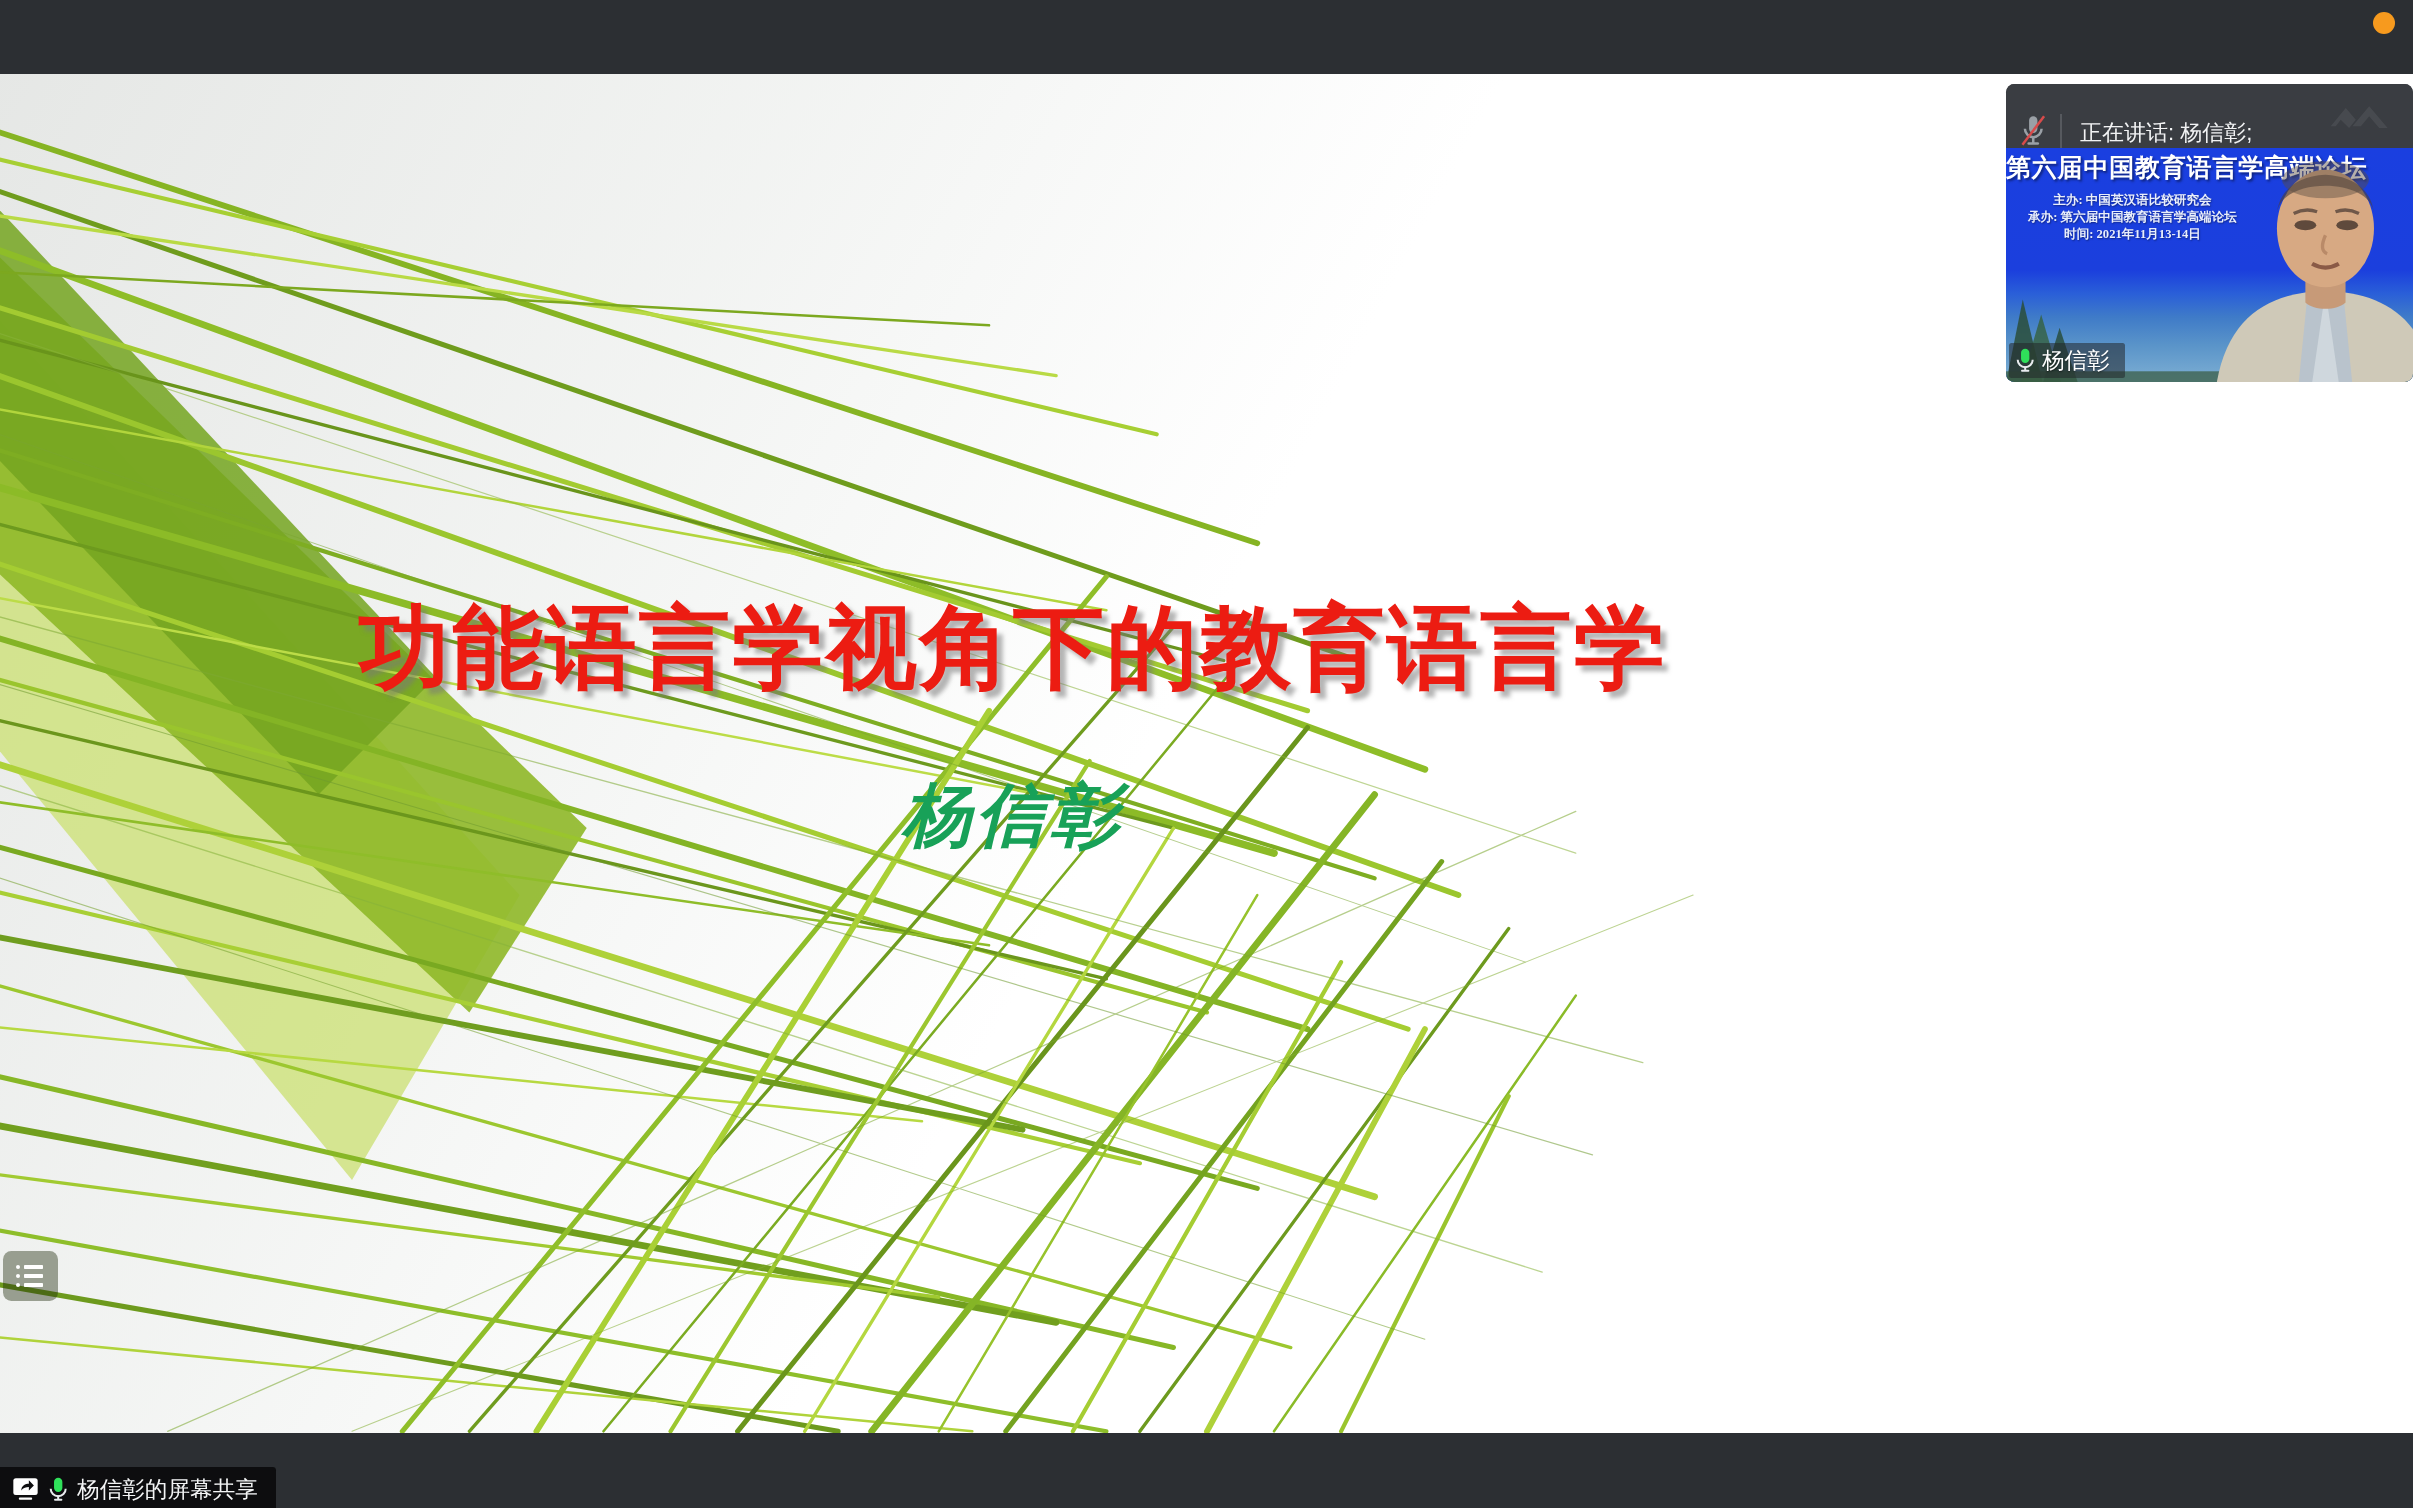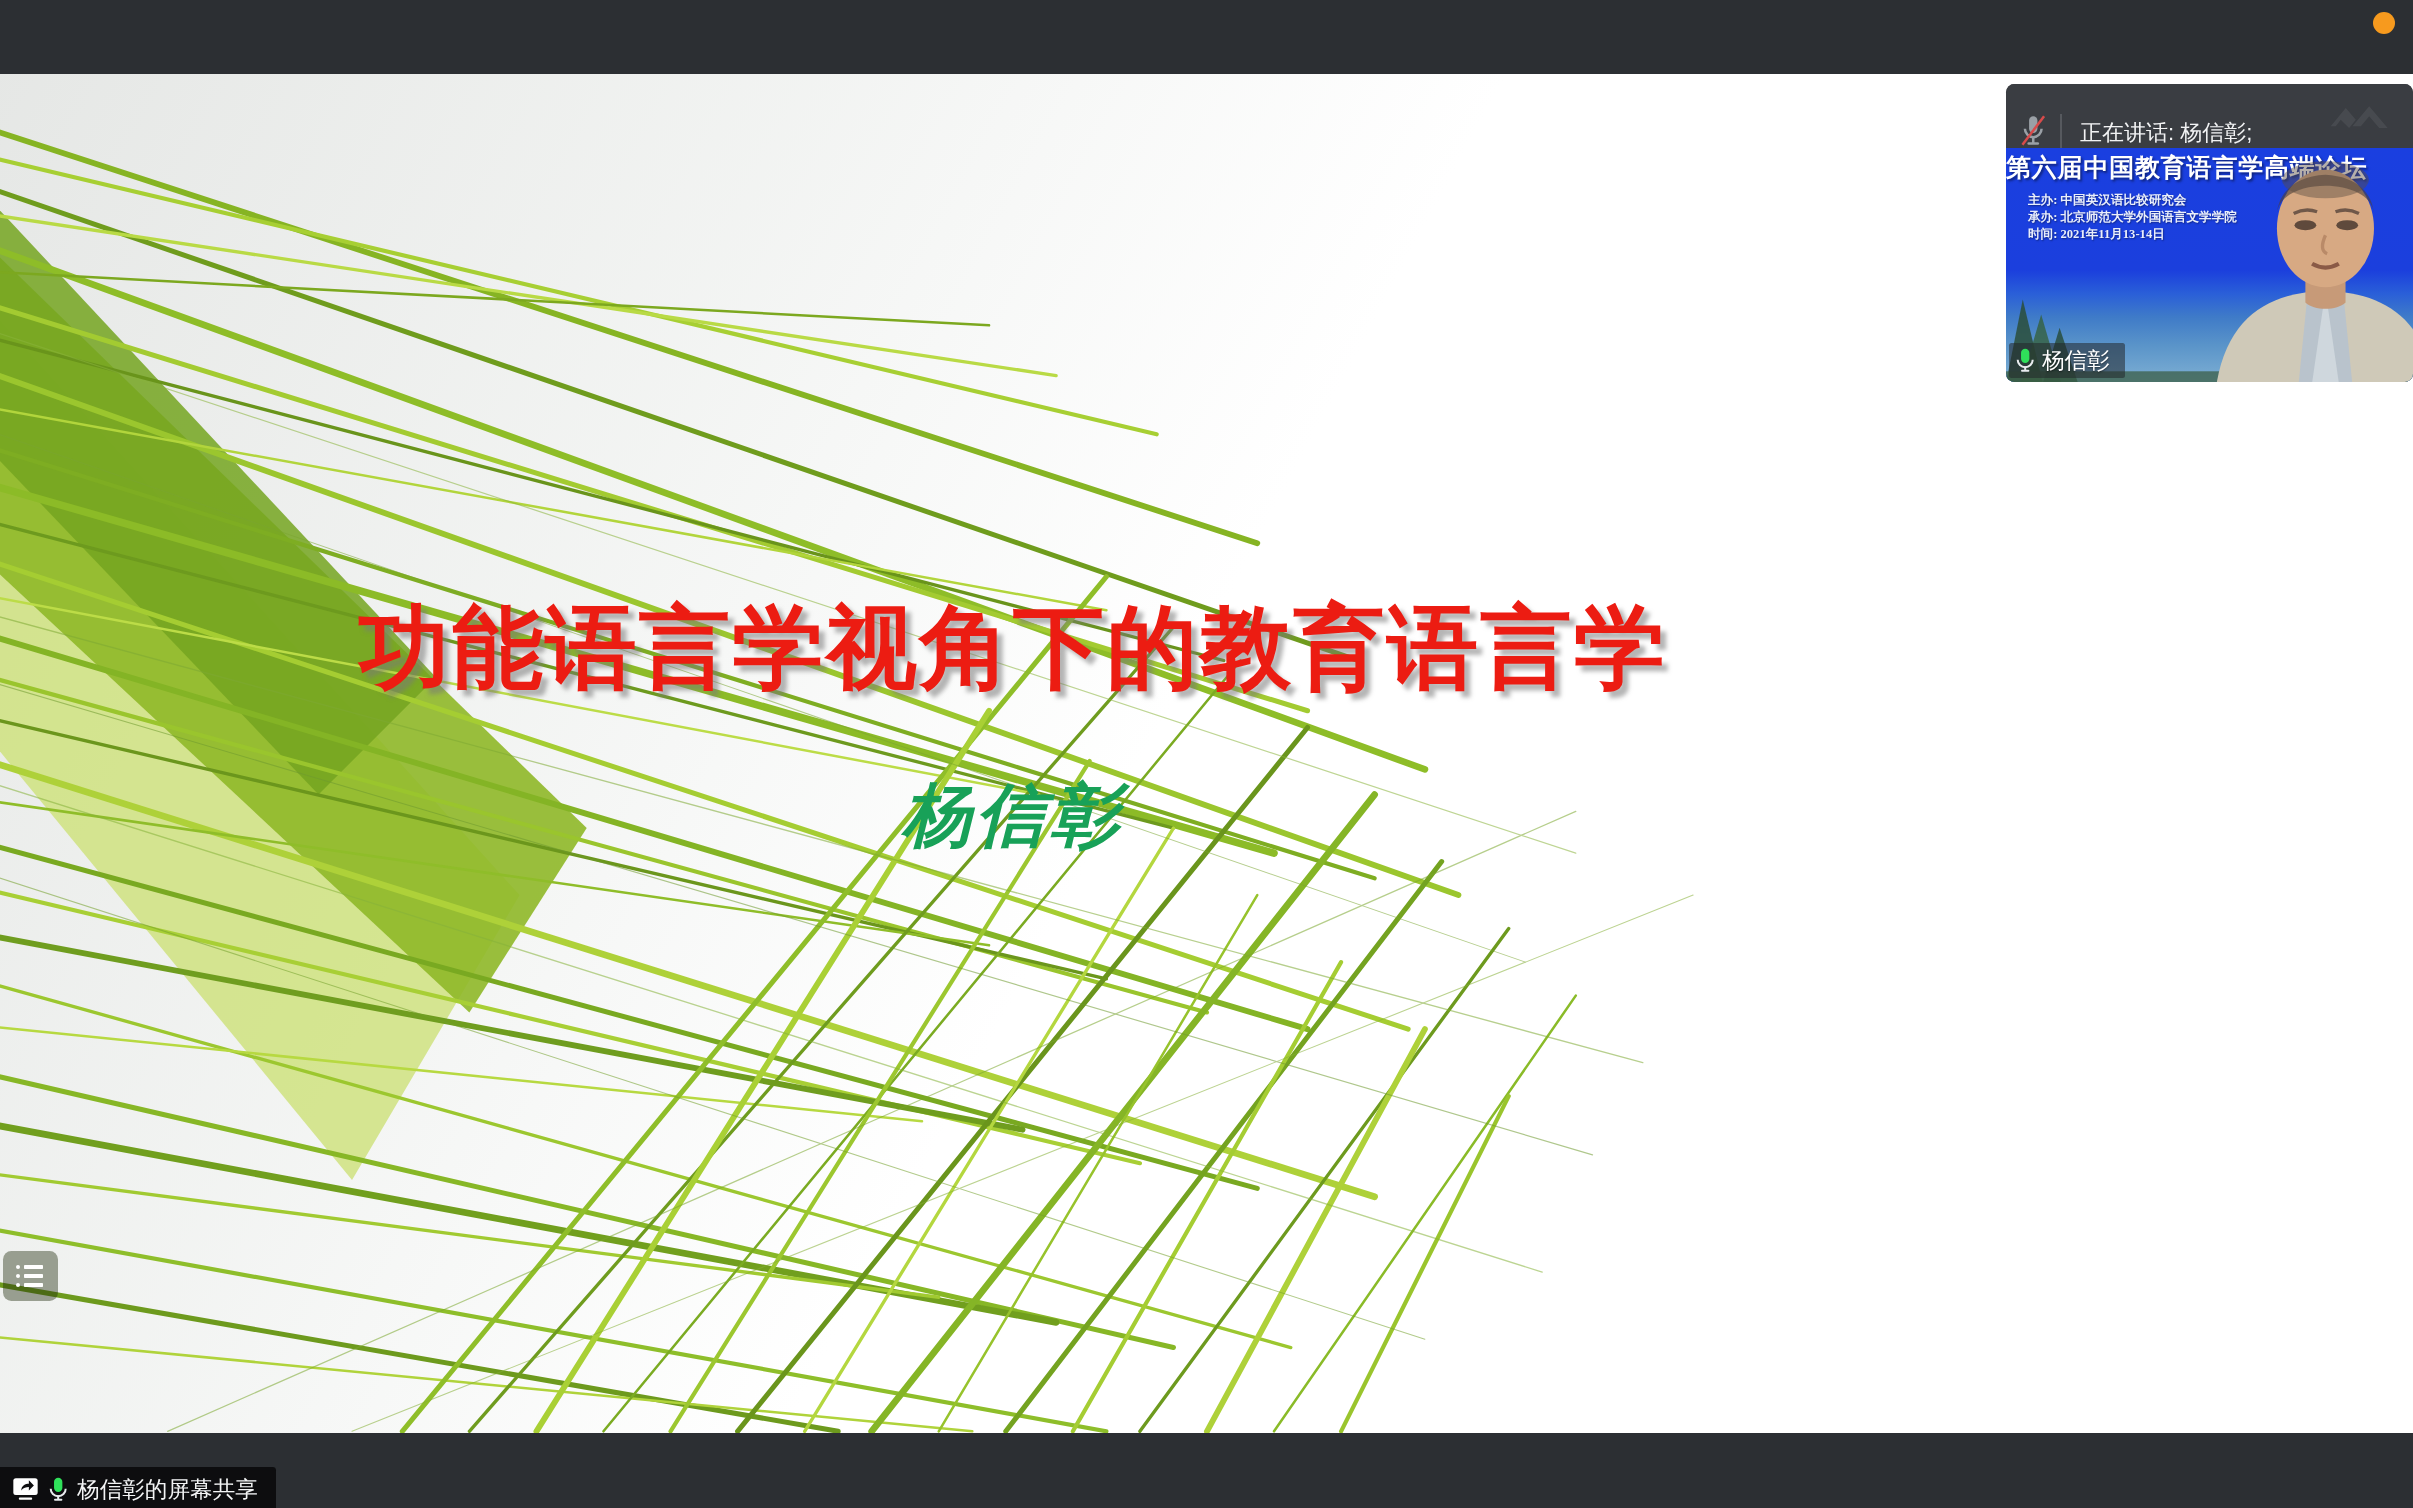--- a/index.html
+++ b/index.html
@@ -198,20 +198,21 @@
   .banner-lines {
     position: absolute;
     left: 22px; top: 44px;
     color: #e9eefb;
     font-family: "Liberation Serif", "DejaVu Serif", serif;
     font-size: 12.6px;
     font-weight: 700;
     line-height: 17px;
     text-shadow: 0.8px 0.8px 1.7px rgba(0,0,0,.4);
     white-space: nowrap;
+    text-align: center;
   }
   
   .presenter {
     position: absolute;
     left: 50%;
     bottom: 0;
     transform: translateX(-4%);
     width: 251px; height: 225px;
   }
   .presenter svg { display:block; width: 100%; height: 100%; }
@@ -418,21 +419,21 @@
           <polygon points="424,140 452,66 480,140" fill="#23452f" opacity="0.8"></polygon>
           <polygon points="360,140 382,86 404,140" fill="#37614a" opacity="0.7"></polygon>
           <rect x="0" y="126" width="486" height="14" fill="#3b5d45" opacity="0.75"></rect>
         </svg>
       </div>
 
       <div class="banner-title">第六届中国教育语言学高端论坛</div>
 
       <div class="banner-lines">
         <div>主办: 中国英汉语比较研究会</div>
-        <div>承办: 北京师范大学外国语言文学学院</div>
+        <div>承办: 第六届中国教育语言学高端论坛</div>
         <div>时间: 2021年11月13-14日</div>
       </div>
 
       <div class="presenter">
         <svg viewBox="0 0 300 268" preserveAspectRatio="none">
 
           <path d="M20 268 C34 186 86 160 150 158 C214 160 266 186 280 268 Z" fill="#cfc9b8"></path>
           <path d="M118 268 L128 168 L150 158 L172 168 L182 268 Z" fill="#b9c3cc"></path>
           <path d="M150 158 L134 268 L166 268 Z" fill="#cfd7dd"></path>
 

